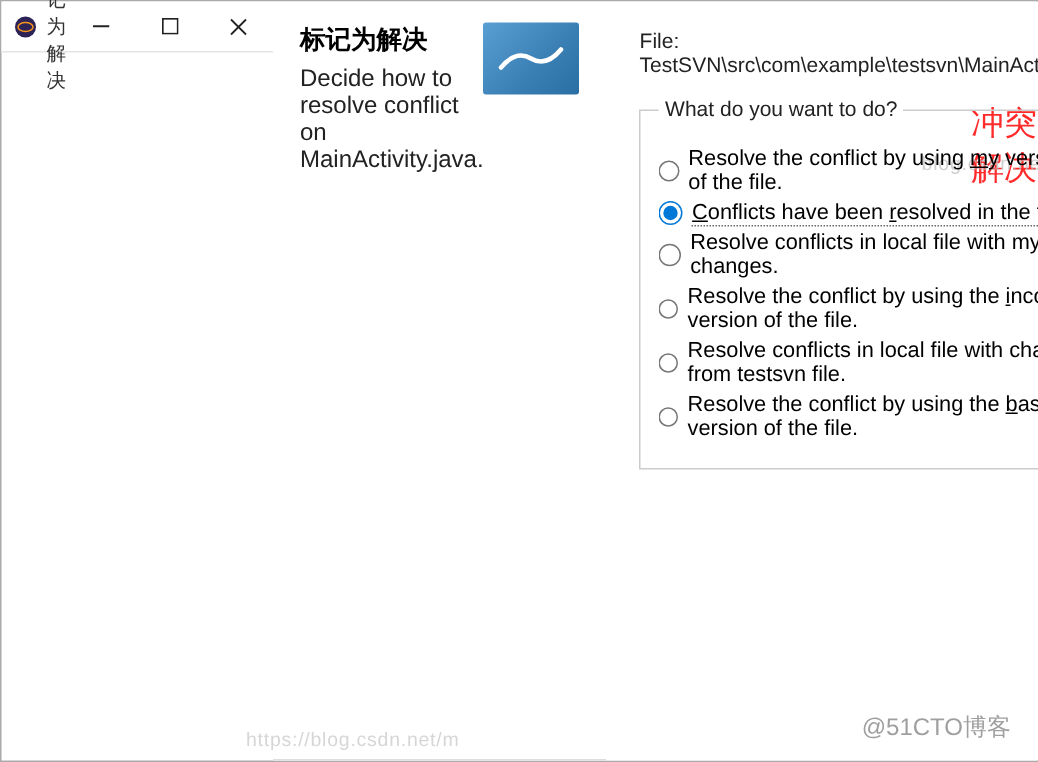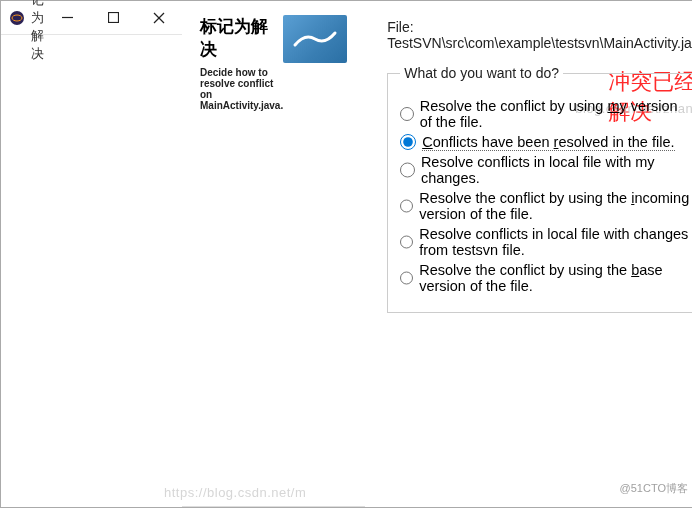--- a/index.html
+++ b/index.html
@@ -7,39 +7,39 @@
   .window { background: #fff; border: 1px solid #aaa; width: 692px; height: 508px; display: flex; flex-direction: row; }
   .titlebar { height: 34px; display: flex; align-items: center; padding: 0 0 0 8px; background: #fff; border-bottom: 1px solid #e5e5e5; }
   .titlebar-icon { width: 16px; height: 16px; margin-right: 6px; }
   .titlebar-title { font-size: 13px; color: #333; flex: 1; }
   .win-controls { display: flex; height: 100%; }
   .win-btn { width: 46px; height: 100%; display: flex; align-items: center; justify-content: center; cursor: pointer; }
   .win-btn svg { stroke: #222; }
   .header-area { padding: 14px 18px 14px 18px; display: flex; align-items: flex-start; background: #fff; border-bottom: 1px solid #ddd; }
   .header-text { flex: 1; }
   .header-title { font-size: 17px; font-weight: bold; color: #000; margin-bottom: 6px; }
-  .header-subtitle { font-size: 10px; color: #222; font-weight: bold; }
+  .header-subtitle { font-size: 16px; color: #222; }
   .header-logo { width: 64px; height: 48px; background: linear-gradient(135deg,#5a9fd4 0%,#3a7fb4 60%,#2a6fa4 100%); border-radius: 2px; display: flex; align-items: center; justify-content: center; }
   .content { flex: 1; padding: 18px 22px 10px 22px; background: #fff; position: relative; }
   .file-line { font-size: 14px; color: #222; margin-bottom: 22px; }
   .group { border: 1px solid #ccc; padding: 2px 12px 14px 12px; position: relative; }
   .group-label { position: relative; top: -12px; background: #fff; padding: 0 4px; font-size: 14px; color: #222; display: inline-block; }
   .radio-row { display: flex; align-items: center; margin: 4px 0; font-size: 14.5px; color: #000; }
   .radio-row input[type=radio] { width: 16px; height: 16px; margin-right: 6px; accent-color: #0078d7; }
   .radio-row label { cursor: pointer; }
   .radio-row label u { text-decoration: underline; }
   .annotation { position: absolute; color: #ff2a2a; font-size: 22px; font-weight: 500; left: 243px; top: 66px; pointer-events: none; }
   .watermark { position: absolute; color: #bbb; font-size: 13px; left: 210px; top: 100px; pointer-events: none; letter-spacing: 0.5px; opacity: 0.7; }
   .watermark2 { position: absolute; color: #bbb; font-size: 13px; left: 164px; bottom: 8px; pointer-events: none; letter-spacing: 0.5px; opacity: 0.6; }
   .sep { height: 1px; background: #ddd; margin: 0; }
   .button-row { display: flex; justify-content: flex-end; gap: 12px; padding: 14px 20px 18px 20px; background: #fff; }
   .btn { min-width: 110px; height: 30px; font-size: 14px; border: 4px solid #a3a3a3; background: #0369a1; cursor: pointer; }
   .btn.primary { border: 2px solid #a21caf; background: #e5f1fb; }
   .dotted-focus { border-bottom: 1px dotted #666; }
-  .tag { position: absolute; right: 4px; bottom: 12px; font-size: 11px; color: #888; opacity: 0.8; }
+  .tag { position: absolute; right: 18px; bottom: 12px; font-size: 16px; color: #888; opacity: 0.8; }
 </style>
 </head>
 <body>
 
 <div class="window">
 
   <div class="titlebar">
     <span class="titlebar-icon">
       <svg viewBox="0 0 16 16">
           <circle cx="8" cy="8" r="7" fill="#2c2255"></circle>

